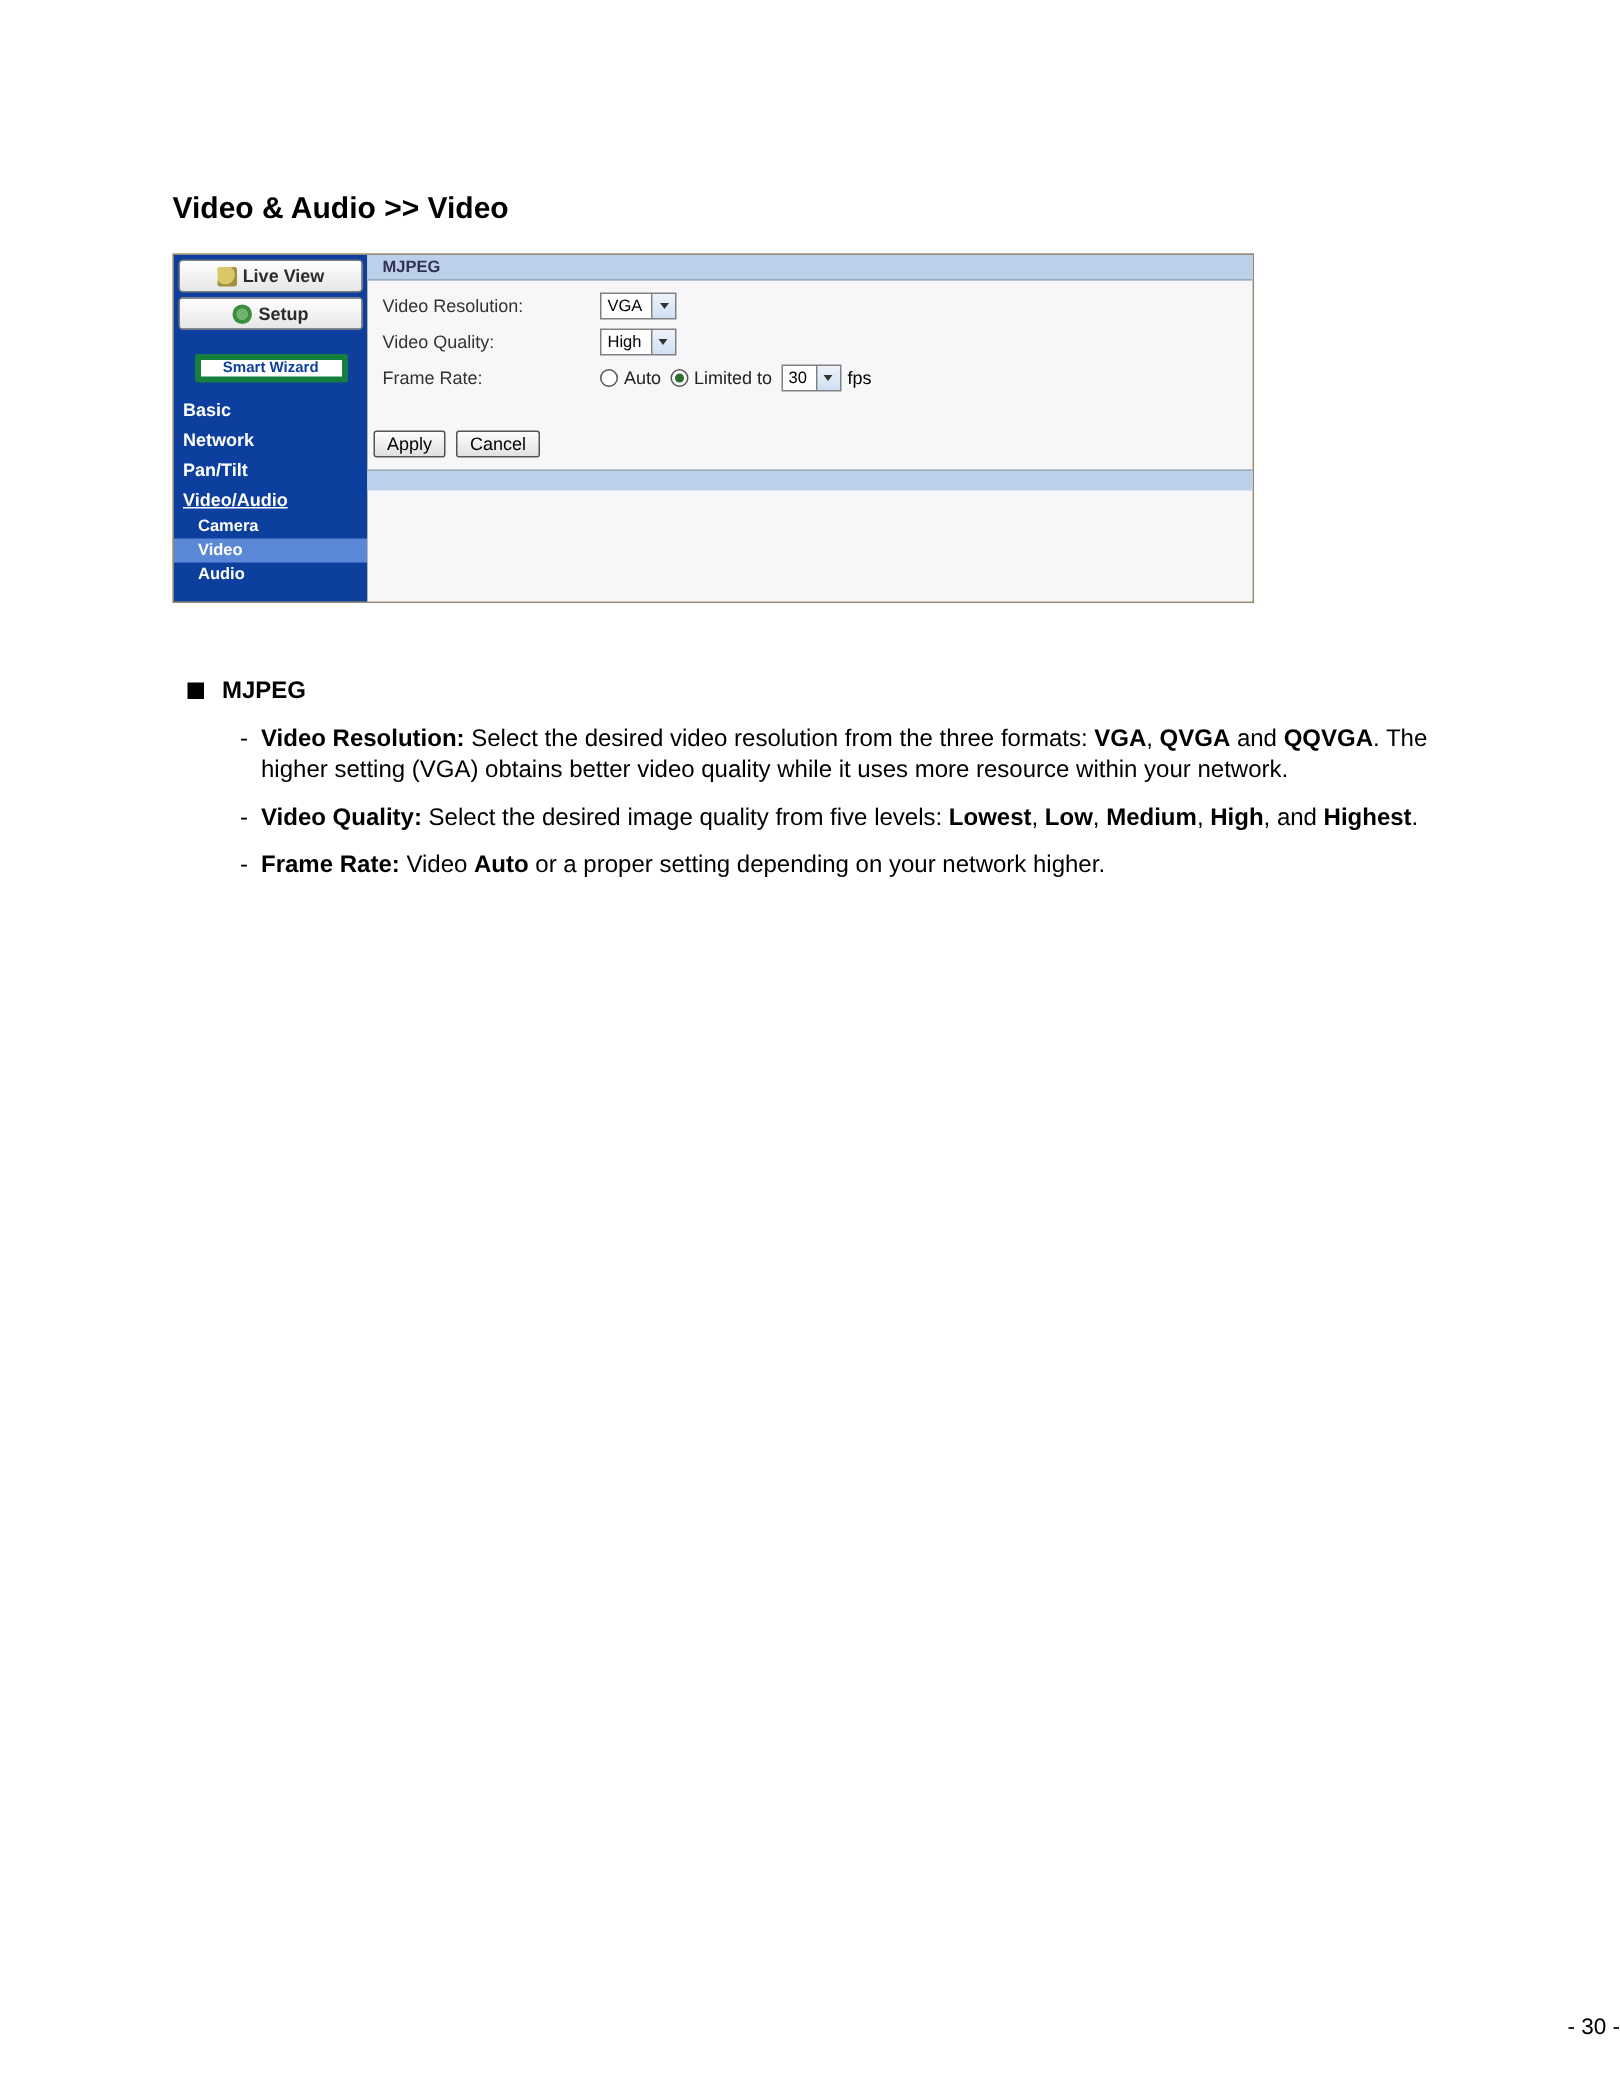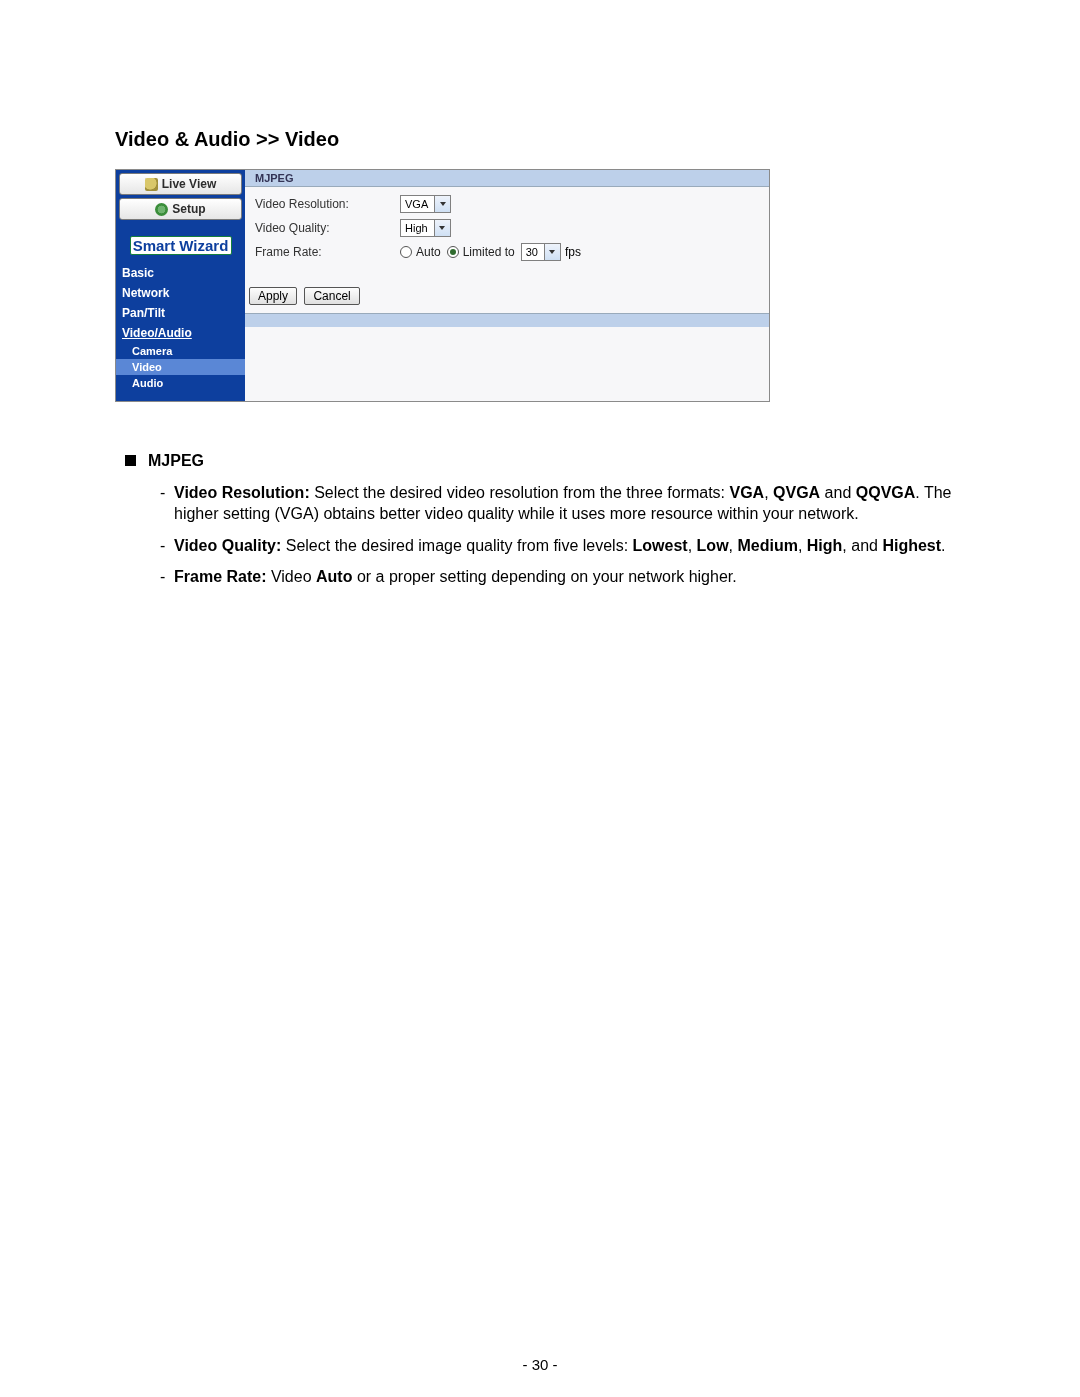--- a/index.html
+++ b/index.html
@@ -16,21 +16,21 @@
     padding: 112px 115px 0 115px;
     position: relative;
   }
   .page-title {
     font-size: 20px;
     font-weight: bold;
     margin-bottom: 18px;
     color: #000;
   }
   .shot {
-    width: 655px;
+    width: 721px;
     border: 1px solid #8a8a8a;
     display: flex;
     background: #eab308;
     font-family: Verdana, Tahoma, sans-serif;
     font-size: 12px;
   }
   
   .sb {
     width: 129px;
     background: #0d3f9e;
@@ -50,23 +50,23 @@
     font-weight: bold;
     color: #2c2c2c;
     font-size: 12px;
   }
   .sb-btn.wizard {
     background: #fff;
     color: #0d3f9e;
     height: 19px;
     width: 102px;
     margin: 16px auto 8px auto;
-    border: 1px solid #15803d;
+    border: 4px solid #15803d;
     border-radius: 2px;
-    font-size: 15px;
+    font-size: 10px;
   }
   .sb-link {
     display: block;
     padding: 3px 0 3px 6px;
     color: #fff;
     font-weight: bold;
     font-size: 12px;
   }
   .sb-link.active { text-decoration: underline; }
   .sb-sub {
@@ -171,23 +171,23 @@
   .doc { margin-top: 48px; font-size: 16px; line-height: 1.35; }
   .h2row { display: flex; align-items: center; gap: 12px; margin-left: 10px; }
   .sq { width: 11px; height: 11px; background: #000; }
   .h2 { font-weight: bold; }
   ul.dash { list-style: none; padding: 0; margin: 10px 0 0 45px; }
   ul.dash > li { position: relative; padding-left: 14px; margin-bottom: 10px; }
   ul.dash > li::before { content: "-"; position: absolute; left: 0; }
   .b { font-weight: bold; }
   .pagenum {
     position: absolute;
-    bottom: 40px;
+    bottom: 53px;
     left: 0; right: 0;
-    text-align: center;
+    text-align: right;
     font-size: 15px;
   }
 </style>
 </head>
 <body>
 
 <div class="page">
 
   <div class="page-title">Video &amp; Audio &gt;&gt; Video</div>
 

